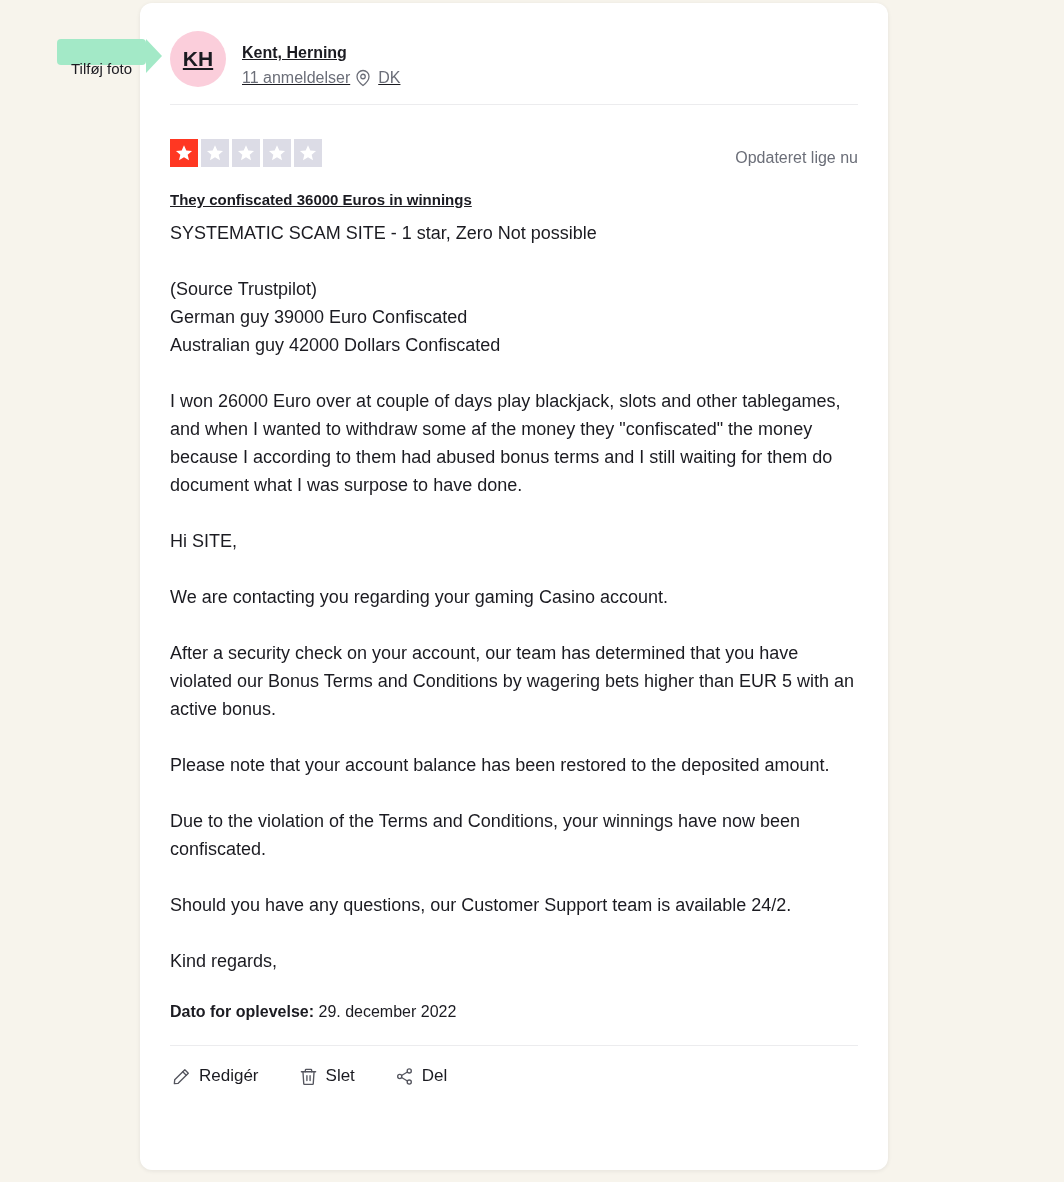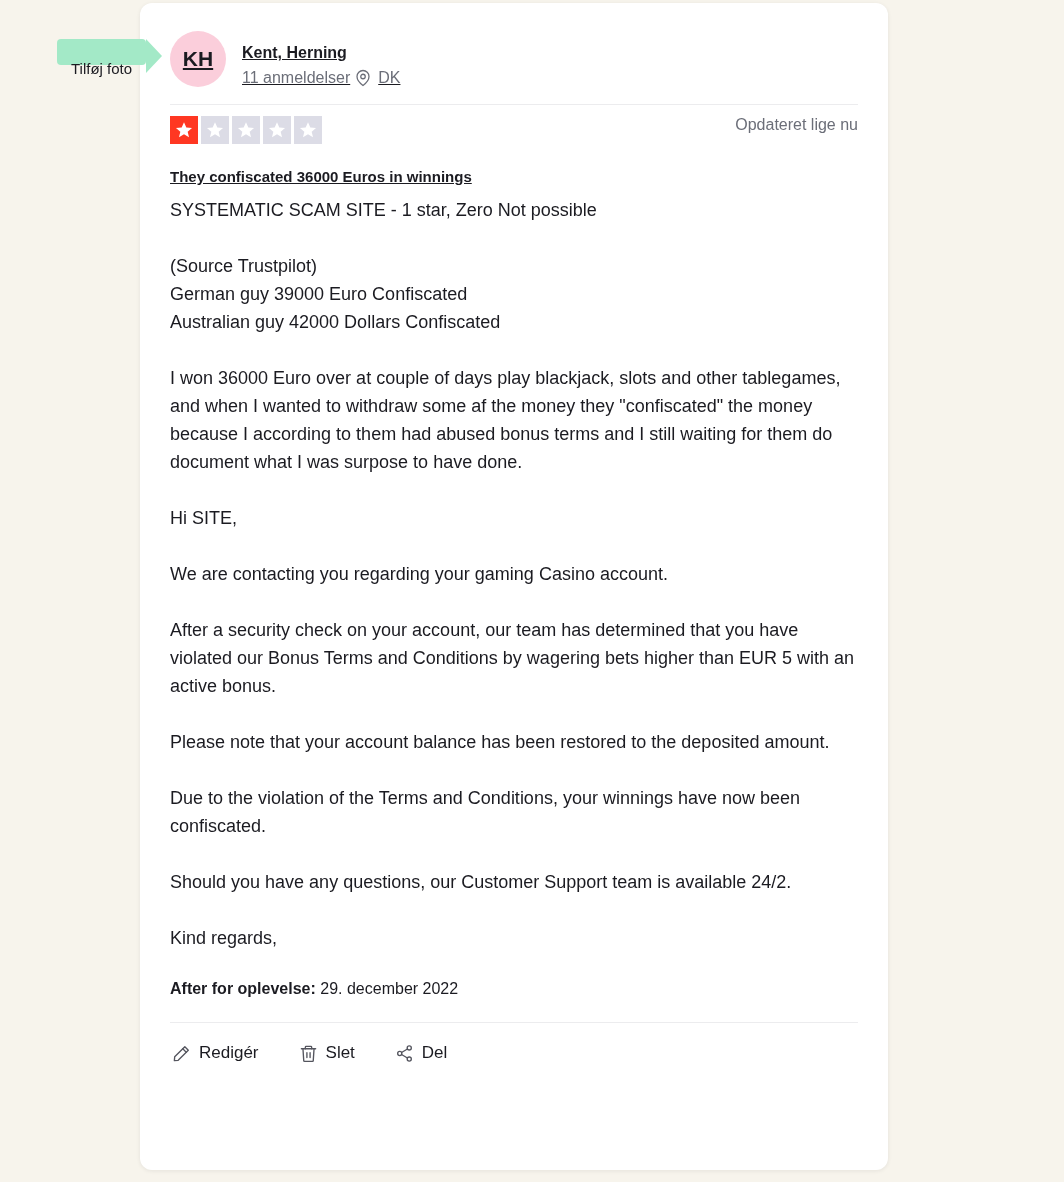--- a/index.html
+++ b/index.html
@@ -40,21 +40,21 @@
     display:flex;align-items:center;justify-content:center;
     font-weight:bold;font-size:21px;color:var(--ink);cursor:pointer;flex:0 0 auto;
   }
   .header-info{margin-left:16px;}
   .reviewer-name{font-weight:bold;font-size:16px;color:var(--ink);cursor:pointer;}
   .reviewer-meta{display:flex;align-items:center;margin-top:7px;color:var(--gray);font-size:16px;}
   .reviewer-meta .count{margin-right:4px;}
   .pin{display:inline-flex;margin-right:6px;}
   .divider{border:none;border-top:1px solid var(--divider);margin:17px 0 0 0;}
   
-  .rating-row{display:flex;align-items:flex-start;justify-content:space-between;margin-top:11px;}
+  .rating-row{display:flex;align-items:flex-end;justify-content:space-between;margin-top:34px;}
   .stars{display:flex;gap:3px;}
   .star{
     width:28px;height:28px;background:var(--star_inactive);
     display:flex;align-items:center;justify-content:center;
   }
   .star.filled{background:var(--star_active);}
   .star svg{display:block;}
   .updated{color:var(--gray);font-size:16px;}
   
   .review-title{
@@ -131,32 +131,32 @@
     <div class="updated">Opdateret lige nu</div>
   </div>
 
   <h2 class="review-title">They confiscated 36000 Euros in winnings</h2>
 
   <div class="review-body">
       <p>SYSTEMATIC SCAM SITE - 1 star, Zero Not possible</p>
       <p>(Source Trustpilot)
 German guy 39000 Euro Confiscated
 Australian guy 42000 Dollars Confiscated</p>
-      <p>I won 36000 Euro over at couple of days play blackjack, slots and other tablegames, and when I wanted to withdraw some af the money they "confiscated" the money because I according to them had abused bonus terms and I still waiting for them do document what I was surpose to have done.</p>
+      <p>I won 26000 Euro over at couple of days play blackjack, slots and other tablegames, and when I wanted to withdraw some af the money they "confiscated" the money because I according to them had abused bonus terms and I still waiting for them do document what I was surpose to have done.</p>
       <p>Hi SITE,</p>
       <p>We are contacting you regarding your gaming Casino account.</p>
       <p>After a security check on your account, our team has determined that you have violated our Bonus Terms and Conditions by wagering bets higher than EUR 5 with an active bonus.</p>
       <p>Please note that your account balance has been restored to the deposited amount.</p>
       <p>Due to the violation of the Terms and Conditions, your winnings have now been confiscated.</p>
       <p>Should you have any questions, our Customer Support team is available 24/2.</p>
       <p>Kind regards,</p>
     </div>
 
   <div class="experience-date">
-    <b>After for oplevelse:</b>
+    <b>Dato for oplevelse:</b>
     <span>29. december 2022</span>
   </div>
 
   <hr class="divider actions-divider">
 
   <div class="actions">
     <button class="action">
       <span>
         <svg width="19" height="19" viewBox="0 0 24 24" fill="none" stroke="#54555e" stroke-width="1.7" stroke-linecap="round" stroke-linejoin="round">
           <path d="M16.2 3.4l4.4 4.4L7.8 20.6 3 21l.4-4.8L16.2 3.4z"></path>

